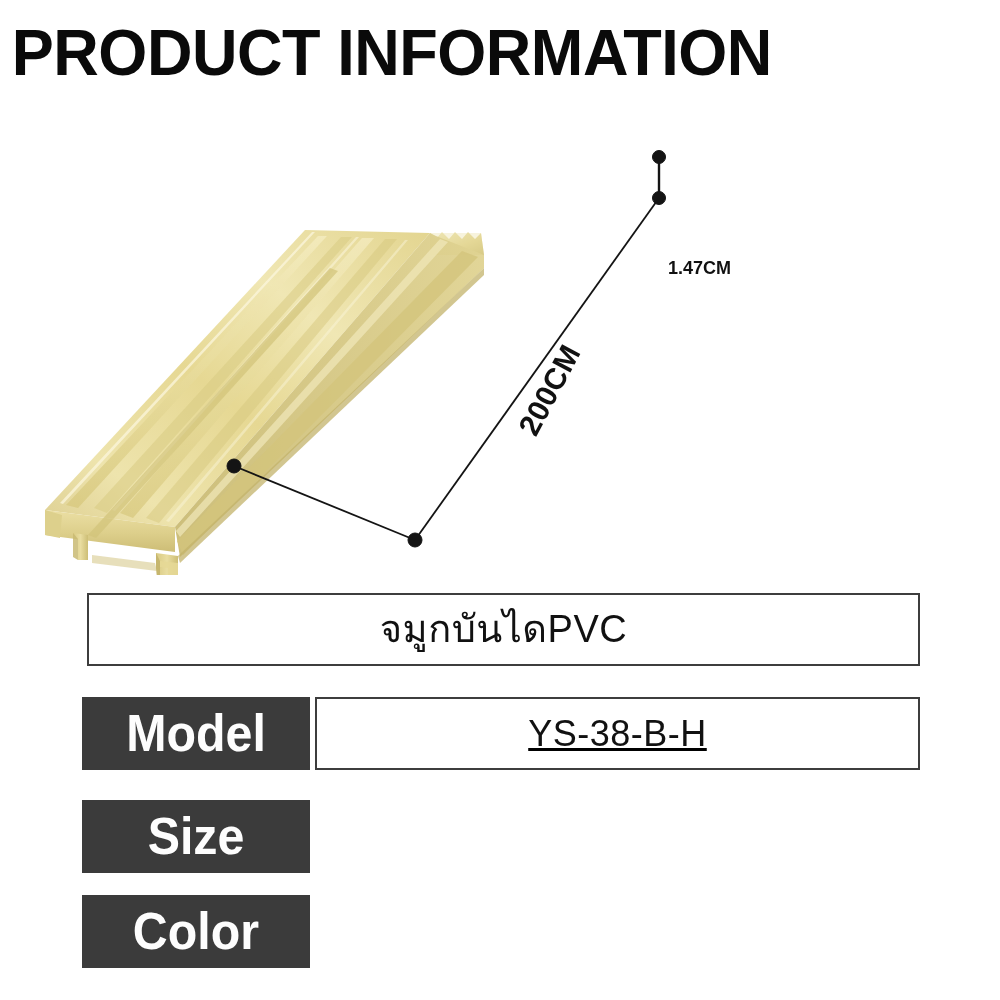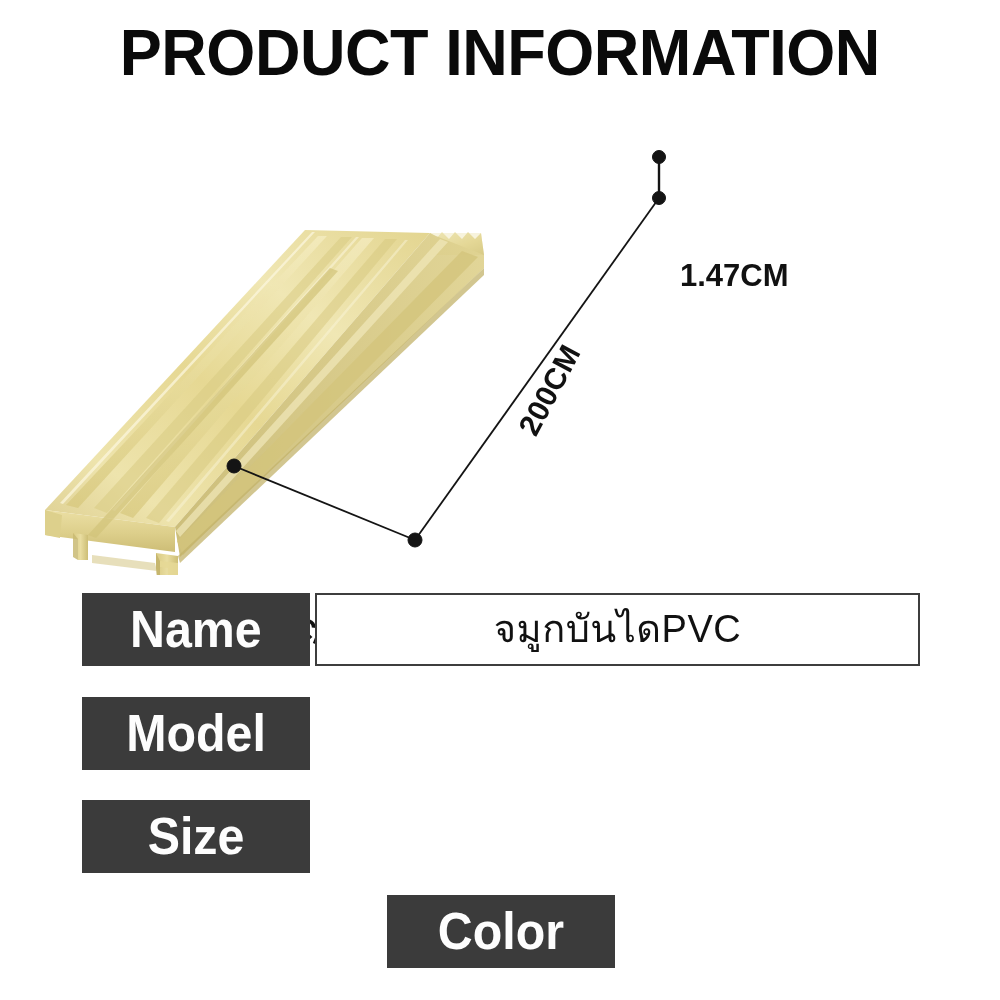--- a/index.html
+++ b/index.html
@@ -9,21 +9,20 @@
     font-family:"Liberation Sans", sans-serif;
     position:relative;
     overflow:hidden;
   }
 
   
   #title-bar{
     position:absolute;
     left:0; top:18px;
     width:1000px;
-    text-align:center;
   }
   #page-title{
     display:inline-block;
     font-family:"Liberation Sans", sans-serif;
     font-weight:bold;
     font-size:65px;
     line-height:70px;
     letter-spacing:-0.5px;
     color:#0a0a0a;
     transform:scaleX(0.97);
@@ -41,23 +40,22 @@
 
   .dim-label{
     position:absolute;
     font-family:"Liberation Sans", sans-serif;
     font-weight:bold;
     color:#111;
     white-space:nowrap;
   }
   #dim-height-label{
     left:668px; top:153px;
-    font-size:31px;
+    font-size:18px;
     letter-spacing:0px;
-    margin-left:12px;
   }
   #dim-length-label{
     left:512px; top:320px;
     font-size:30px;
     transform:rotate(-62deg);
     transform-origin:left top;
   }
   #dim-width-label{
     left:262px; top:489px;
     font-size:30px;
@@ -75,21 +73,21 @@
     position:absolute;
     left:0;
     width:838px;
     height:73px;
     display:flex;
     align-items:stretch;
   }
   .spec-row.r0{ top:0px; }
   .spec-row.r1{ top:104px;text-decoration:underline; }
   .spec-row.r2{ top:207px; }
-  .spec-row.r3{ top:302px;justify-content:center; }
+  .spec-row.r3{ top:302px; }
 
   .spec-label{
     width:228px;
     background:#3b3b3b;
     color:#fdfdfd;
     font-family:"Liberation Sans", sans-serif;
     font-weight:bold;
     font-size:52px;
     line-height:73px;
     text-align:center;
@@ -244,30 +242,28 @@
   <div class="dim-label" id="dim-height-label">1.47CM</div>
 
   <div class="dim-label" id="dim-length-label">200CM</div>
 
   <div class="dim-label" id="dim-width-label">3.8CM</div>
 </div>
 
 <div id="spec-table">
 
   <div class="spec-row r0">
-    <div class="spec-label">
-      <span>Name</span>
-    </div>
     <div class="spec-value thai">จมูกบันไดPVC</div>
   </div>
 
   <div class="spec-row r1">
     <div class="spec-label">
       <span>Model</span>
     </div>
+    <div class="spec-value">YS-38-B-H</div>
   </div>
 
   <div class="spec-row r2">
     <div class="spec-label">
       <span>Size</span>
     </div>
   </div>
 
   <div class="spec-row r3">
     <div class="spec-label">

